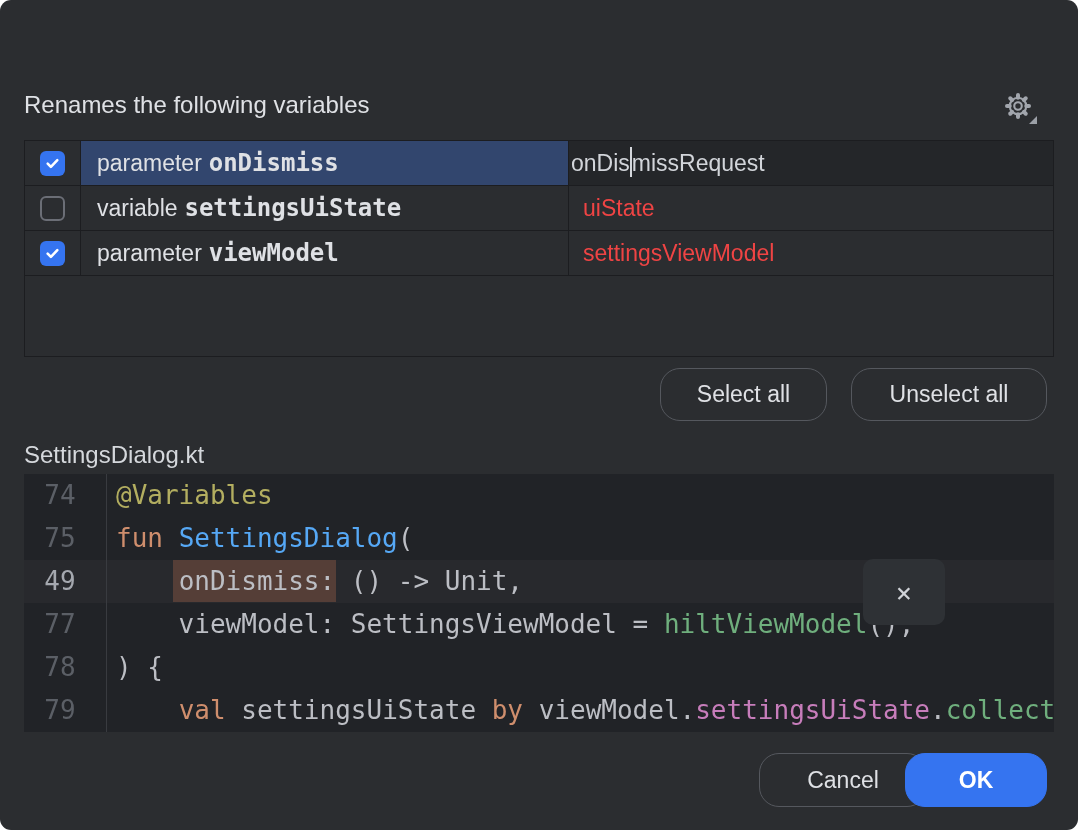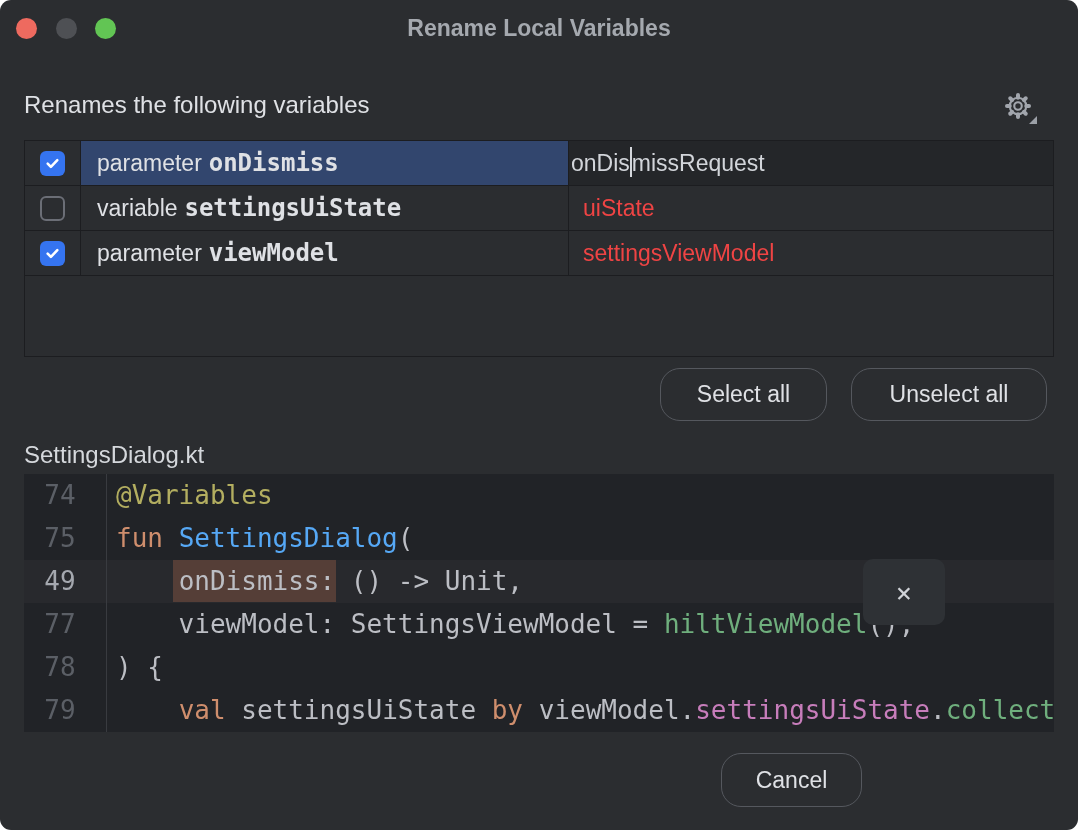--- a/index.html
+++ b/index.html
@@ -70,34 +70,28 @@
   .code-line.current .gutter{color:var(--gutter-cur);}
   .code-text{padding-left:10px;}
   .tok-ann{color:var(--c-ann);} .tok-kw{color:var(--c-kw);} .tok-fn{color:var(--c-fn);}
   .tok-call{color:var(--c-call);} .tok-prop{color:var(--c-prop);} .tok-def{color:var(--c-def);}
   .tok-hl{color:var(--c-def);background:var(--hl);
     padding:6px 16px 6px 6px;margin:0 -16px 0 -6px;}
   .close-float{position:absolute;left:839px;top:85px;width:82px;height:66px;
     background:#2E3135;border-radius:10px;display:flex;align-items:center;
     justify-content:center;cursor:pointer;color:#D0D3D8;font-size:27px;}
   
-  #cancelBtn{position:absolute;left:721px;top:753px;width:141px;height:54px;}
+  #cancelBtn{position:absolute;left:759px;top:753px;width:168px;height:54px;}
   #okBtn{position:absolute;left:905px;top:753px;width:142px;height:54px;}
 </style>
 </head>
 <body>
 
 <div class="window">
 
-  <div class="titlebar">
-    <span class="tl red"></span>
-    <span class="tl gray"></span>
-    <span class="tl green"></span>
-    <div class="title">Rename Local Variables</div>
-  </div>
 
   <div class="var-label">Renames the following variables</div>
 
   <div class="gear-btn">
     <svg width="30" height="30" viewBox="0 0 24 24">
       <g stroke="#A2A6AD" stroke-width="1.7" fill="none" stroke-linecap="round">
         <circle cx="12" cy="12" r="3"></circle>
         <circle cx="12" cy="12" r="6.6"></circle>
         <line x1="12" y1="5.4" x2="12" y2="3.2" stroke-width="3.2"></line>
         <line x1="12" y1="18.6" x2="12" y2="20.8" stroke-width="3.2"></line>
@@ -179,14 +173,15 @@
         <div class="code-line"><span class="gutter">78</span><span class="code-text"><span class="tok-def">) {</span></span></div>
         <div class="code-line"><span class="gutter">79</span><span class="code-text"><span class="tok-def">    </span><span class="tok-kw">val </span><span class="tok-def">settingsUiState </span><span class="tok-kw">by </span><span class="tok-def">viewModel.</span><span class="tok-prop">settingsUiState</span><span class="tok-def">.</span><span class="tok-call">collectA</span></span></div>
       </div>
     <div class="gutter-divider"></div>
     <div class="close-float">
       <span>×</span>
     </div>
   </div>
 
   <button id="cancelBtn" class="btn">Cancel</button>
+  <button id="okBtn" class="btn primary">OK</button>
 
 </div>
 
 </body></html>

